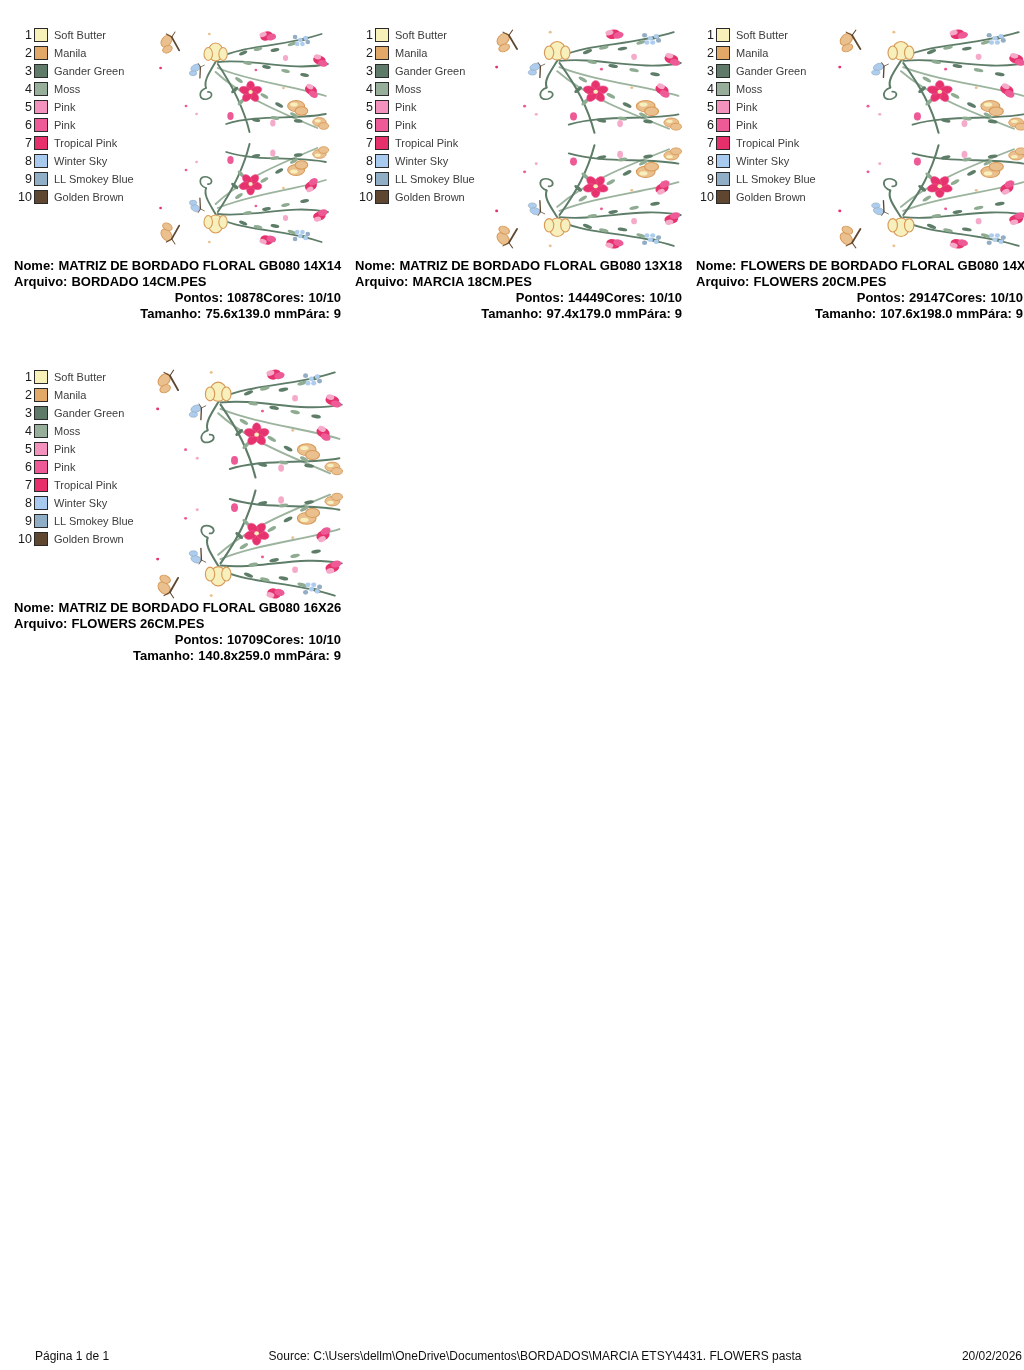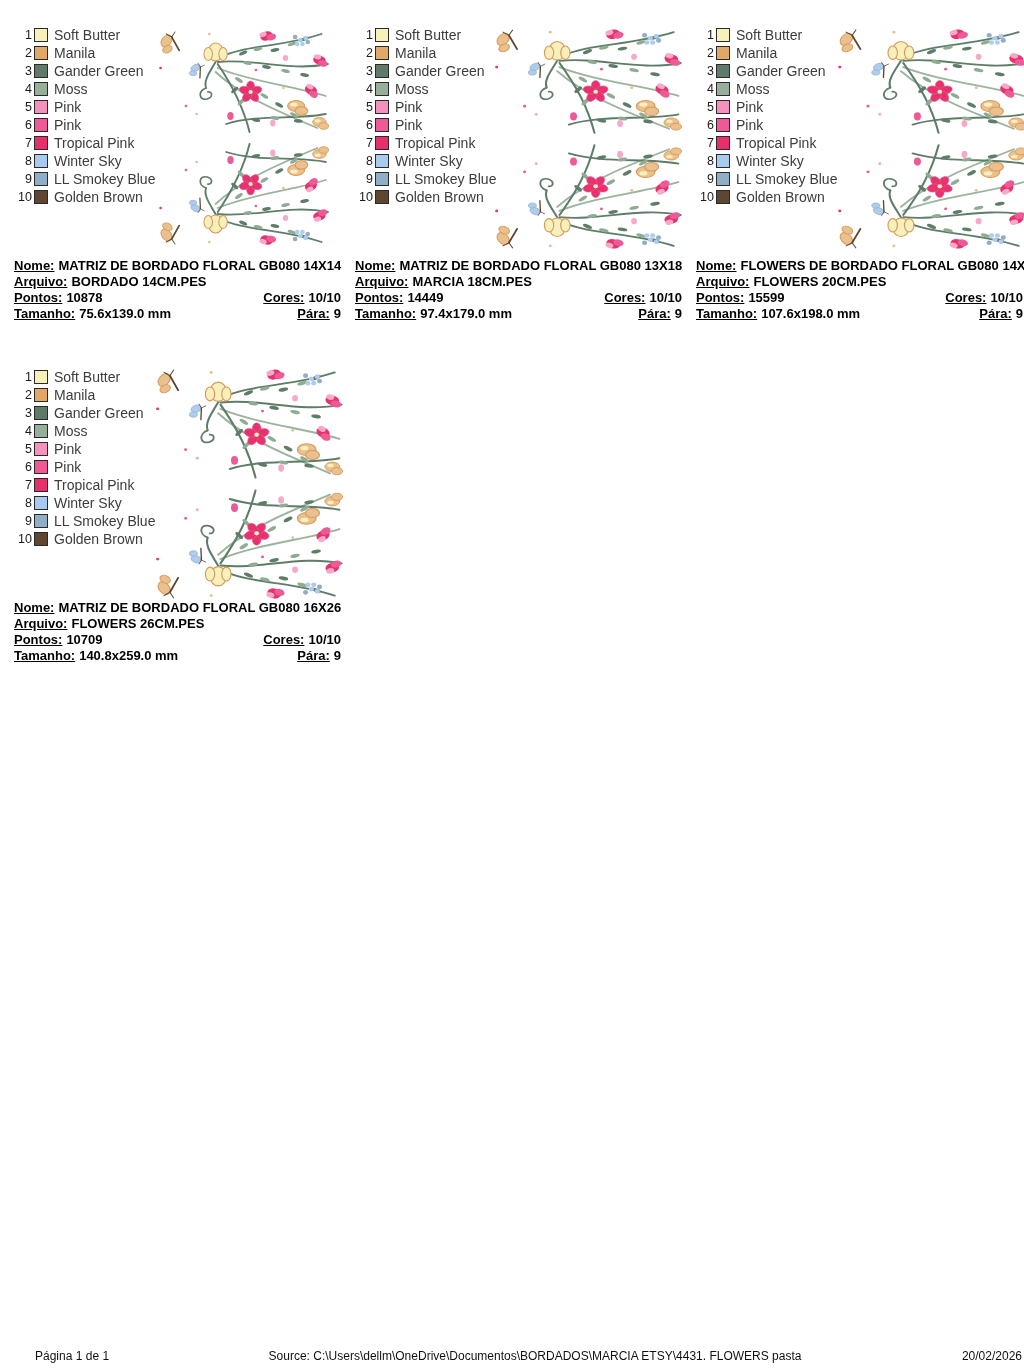--- a/index.html
+++ b/index.html
@@ -11,36 +11,36 @@
   .panel{position:absolute;width:341px;height:336px;}
   .panel.p0{left:0;top:20px;}
   .panel.p1{left:341px;top:20px;}
   .panel.p2{left:682px;top:20px;}
   .panel.p3{left:0;top:362px;}
 
   .legend{position:absolute;left:14px;top:6px;}
   .legend-row{display:flex;align-items:center;height:18px;}
   .legend-num{display:inline-block;width:18px;text-align:right;font-size:12.5px;margin-right:2px;color:#1a1a1a;}
   .legend-swatch{display:inline-block;width:12px;height:12px;border:1px solid #2a2a2a;margin-right:6px;flex:none;}
-  .legend-label{font-size:14px;color:#3c3c3c;white-space:nowrap;}
+  .legend-label{font-size:11px;color:#3c3c3c;white-space:nowrap;}
 
   .art-mount{position:absolute;}
   .p0 .art-mount{left:150px;top:8px;width:180px;height:220px;}
   .p1 .art-mount{left:144px;top:6px;width:198px;height:226px;}
   .p2 .art-mount{left:146px;top:6px;width:200px;height:226px;}
   .p3 .art-mount{left:146px;top:4px;width:198px;height:236px;}
   .art-mount svg{display:block;width:100%;height:100%;}
 
   .info{
     position:absolute;left:14px;top:238px;width:327px;
     font-weight:bold;font-size:13px;line-height:16px;
   }
   .nome-line{white-space:nowrap;width:max-content;}
-  .info .cols{display:flex;justify-content:space-between;white-space:nowrap;}
-  .lbl{margin-right:4px;text-decoration:underline;}
+  .info .cols{display:flex;justify-content:flex-end;white-space:nowrap;margin-left:22px;}
+  .lbl{margin-right:4px;}
 
   .footer{position:absolute;left:0;top:1349px;width:1024px;font-size:12px;color:#111;}
   .footer .f-left{position:absolute;left:3px;top:0;margin-left:32px;}
   .footer .f-center{position:absolute;left:0;top:0;width:100%;text-align:center;margin-left:23px;}
   .footer .f-right{position:absolute;right:2px;top:0;margin-left:8px;}
 </style>
 </head>
 <body>
 
 <div class="page">
@@ -805,21 +805,21 @@
         </svg>
       </div>
       <div class="info">
         <div class="nome-line">
           <span class="lbl">Nome:</span><span>FLOWERS DE BORDADO FLORAL GB080 14X20</span>
         </div>
         <div class="nome-line">
           <span class="lbl">Arquivo:</span><span>FLOWERS 20CM.PES</span>
         </div>
         <div class="cols">
-          <span><span class="lbl">Pontos:</span><span>15599</span></span>
+          <span><span class="lbl">Pontos:</span><span>29147</span></span>
           <span><span class="lbl">Cores:</span><span>10/10</span></span>
         </div>
         <div class="cols">
           <span><span class="lbl">Tamanho:</span><span>107.6x198.0 mm</span></span>
           <span><span class="lbl">Pára:</span><span>9</span></span>
         </div>
       </div>
     </section>
 
     <section class="panel p3">

